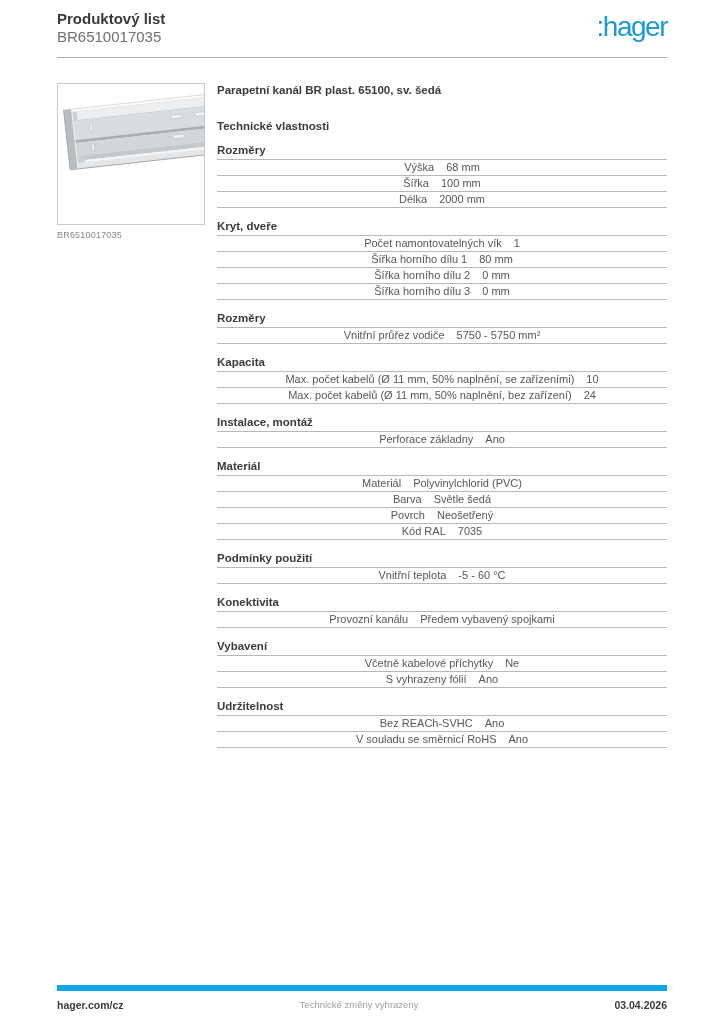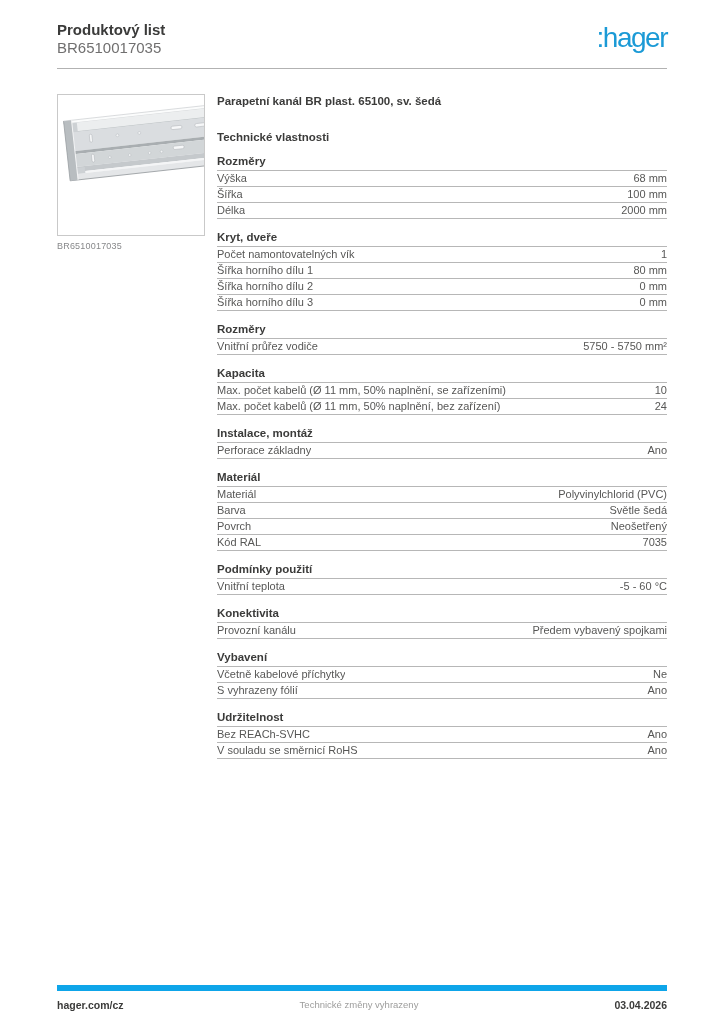--- a/index.html
+++ b/index.html
@@ -8,21 +8,21 @@
     width: 724px; height: 1024px;
     position: relative;
     font-family: "Liberation Sans", sans-serif;
     color: #3b3b3a;
     overflow: hidden;
   }
   .page { padding: 0 57px; }
 
   
   .page-header {
-    padding-top: 21px;
+    padding-top: 10px;
     display: flex;
     justify-content: space-between;
     align-items: flex-start;
   }
   .doc-type  { font-size: 15px; font-weight: bold; line-height: 18px; color: #3b3b3a; }
   .doc-code  { font-size: 15px; font-weight: normal; line-height: 18px; color: #706f6f; }
   .brand-logo {
     font-size: 28px; font-weight: normal; letter-spacing: -1.5px;
     color: #1b9ad6; line-height: 30px; margin-top: 2px;
   }
@@ -46,21 +46,21 @@
 
   
   .sections { margin-top: 0; }
   .section { margin-top: 12px; }
   .section-title {
     font-size: 11.5px; font-weight: bold; color: #3b3b3a;
     padding-bottom: 3px;
     border-bottom: 1px solid #b7b7b7;
   }
   .spec-row {
-    display: flex; justify-content: space-between; align-items: flex-end;
+    display: flex; justify-content: center; align-items: flex-end;
     height: 16px;
     font-size: 11px; color: #575756;
     border-bottom: 1px solid #b7b7b7;
     padding-bottom: 2px;
   }
   .spec-label { white-space: nowrap; overflow: hidden; }
   .spec-value { white-space: nowrap; text-align: right; padding-left: 12px; }
 
   
   .page-footer {

